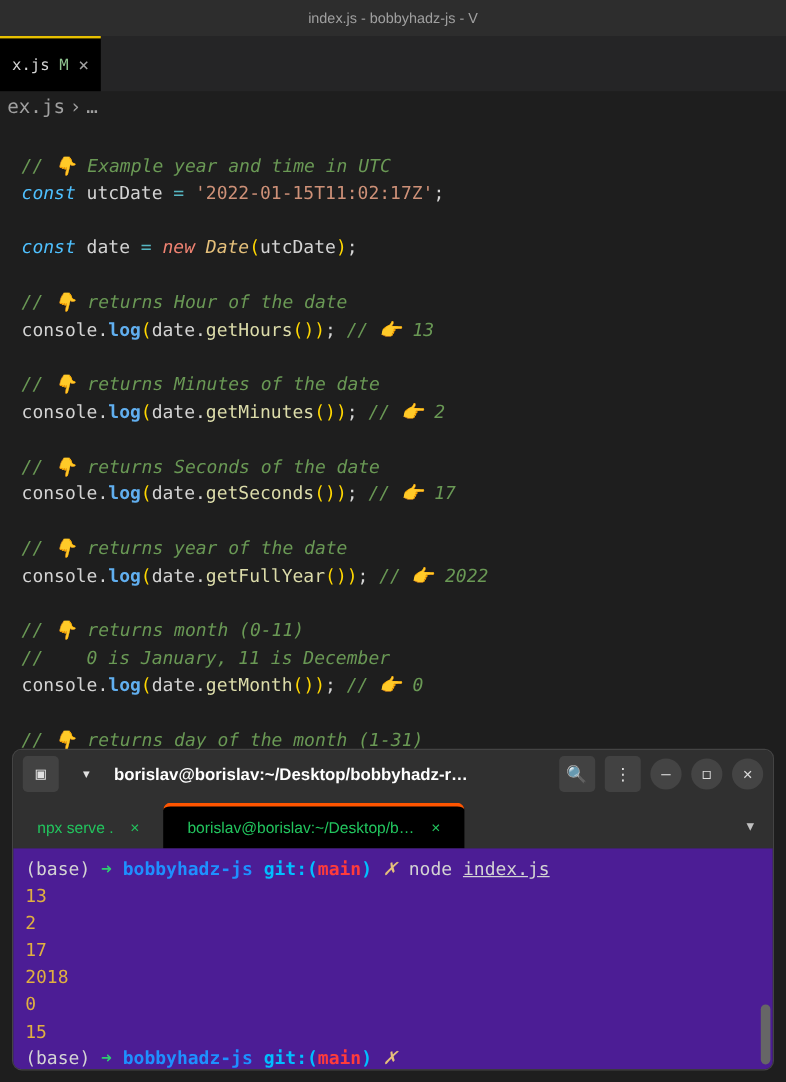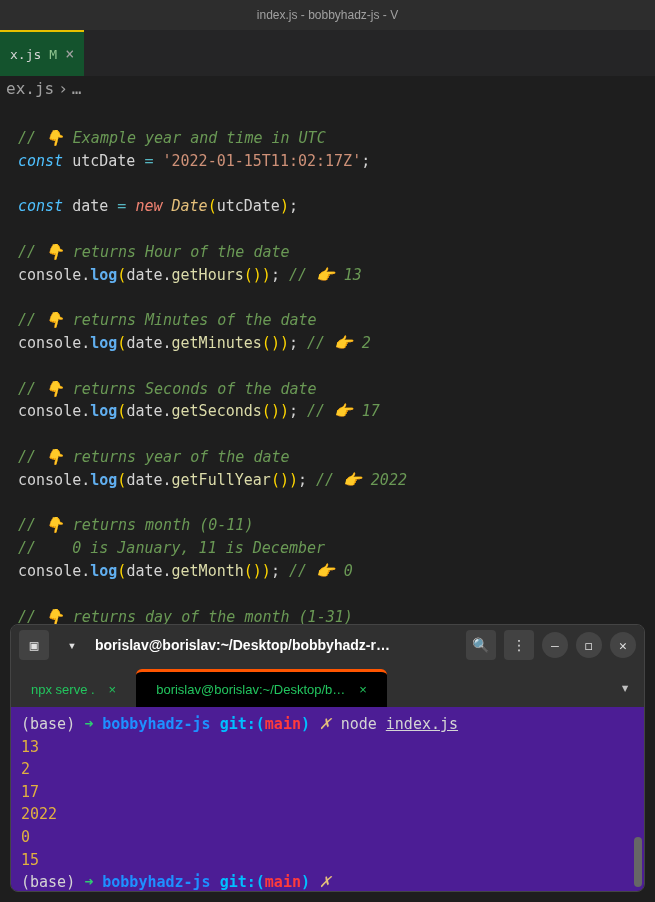--- a/index.html
+++ b/index.html
@@ -28,21 +28,21 @@
   display: flex;
   align-items: center;
 }
 .tab {
   padding: 0 10px;
   height: 100%;
   display: flex;
   align-items: center;
   gap: 8px;
   border-top: 2px solid #e7c000;
-  background: #14532d;
+  background: #000000;
   font-size: 13px;
 }
 .tab .name { color: #d4d4d4; }
 .tab .mod { color: #8fc48f; }
 .tab .close { color: #a0a0a0; cursor: pointer; font-size: 15px; }
 .banner {
   flex: 1;
   text-align: center;
   color: #f0e4c8;
   font-size: 18px;
@@ -251,19 +251,19 @@
       <span class="lbl">borislav@borislav:~/Desktop/b…</span>
       <span>×</span>
     </div>
     <div class="term-dd">▾</div>
   </div>
   <div class="term-body">
 <div><span class="p-base">(base)</span> <span class="p-arrow">➜</span>  <span class="p-dir">bobbyhadz-js</span> <span class="p-git">git:(</span><span class="p-branch">main</span><span class="p-git">)</span> <span class="p-x">✗</span> <span class="p-cmd">node</span> <span class="p-file">index.js</span></div>
 <div class="out">13</div>
 <div class="out">2</div>
 <div class="out">17</div>
-<div class="out">2022</div>
+<div class="out">2018</div>
 <div class="out">0</div>
 <div class="out">15</div>
 <div><span class="p-base">(base)</span> <span class="p-arrow">➜</span>  <span class="p-dir">bobbyhadz-js</span> <span class="p-git">git:(</span><span class="p-branch">main</span><span class="p-git">)</span> <span class="p-x">✗</span></div>
     <div class="term-scroll"></div>
   </div>
 </div>
 
 </body></html>

